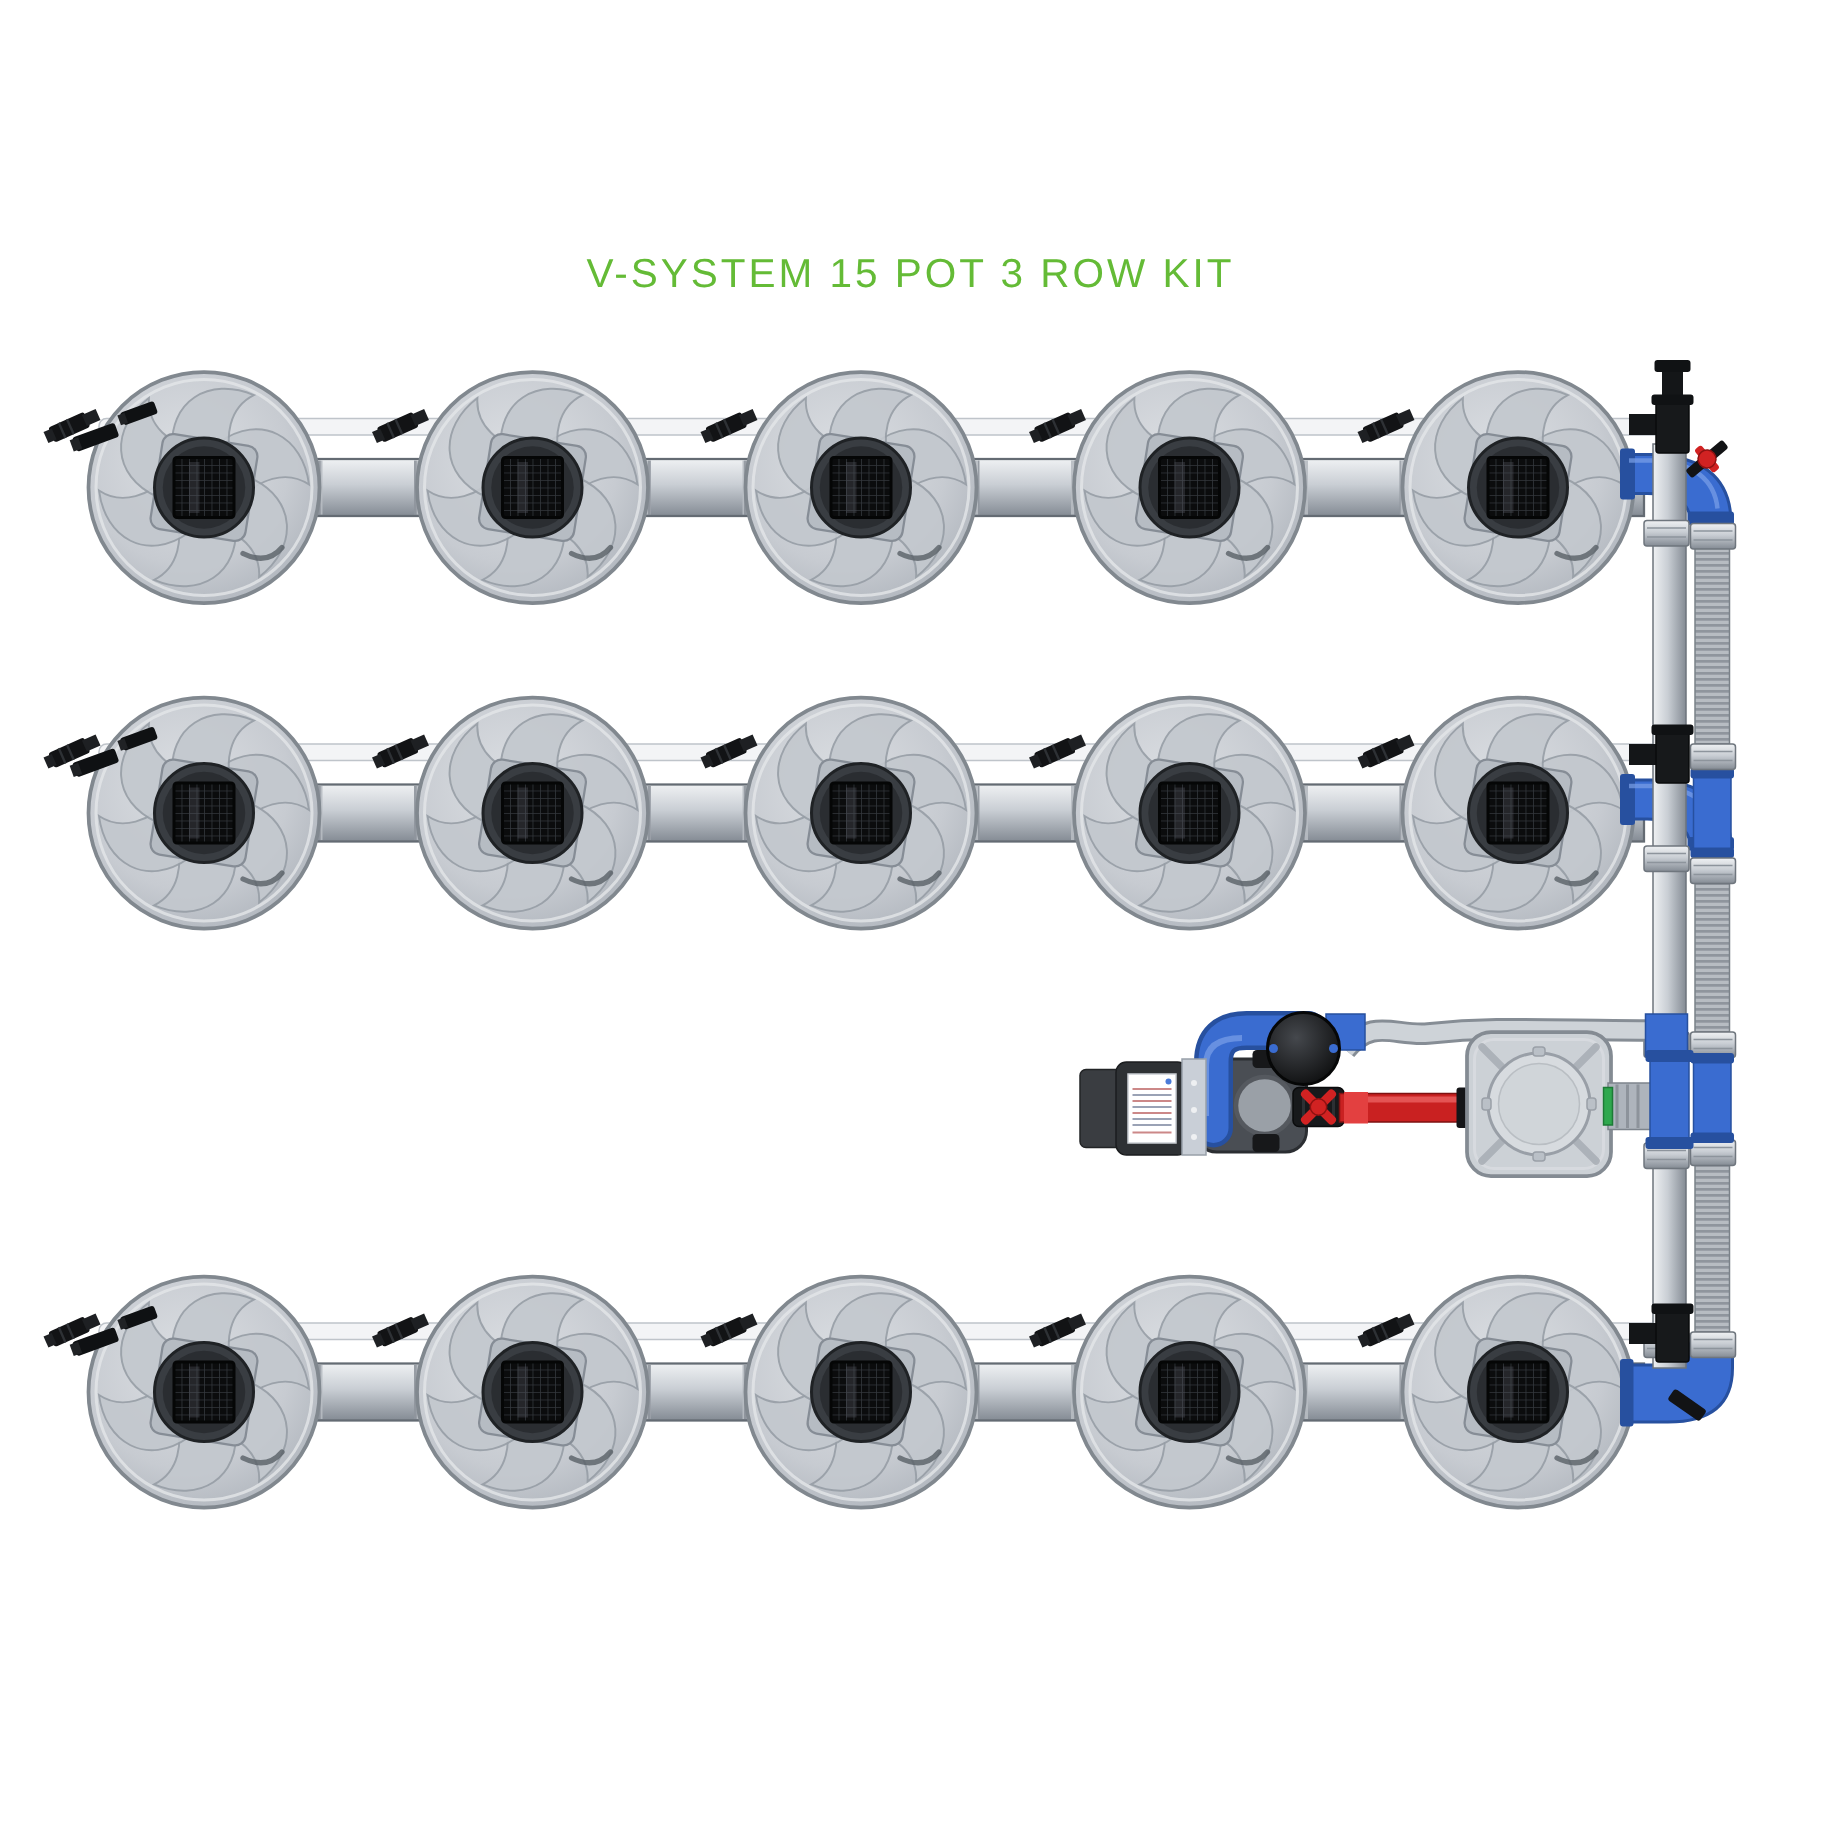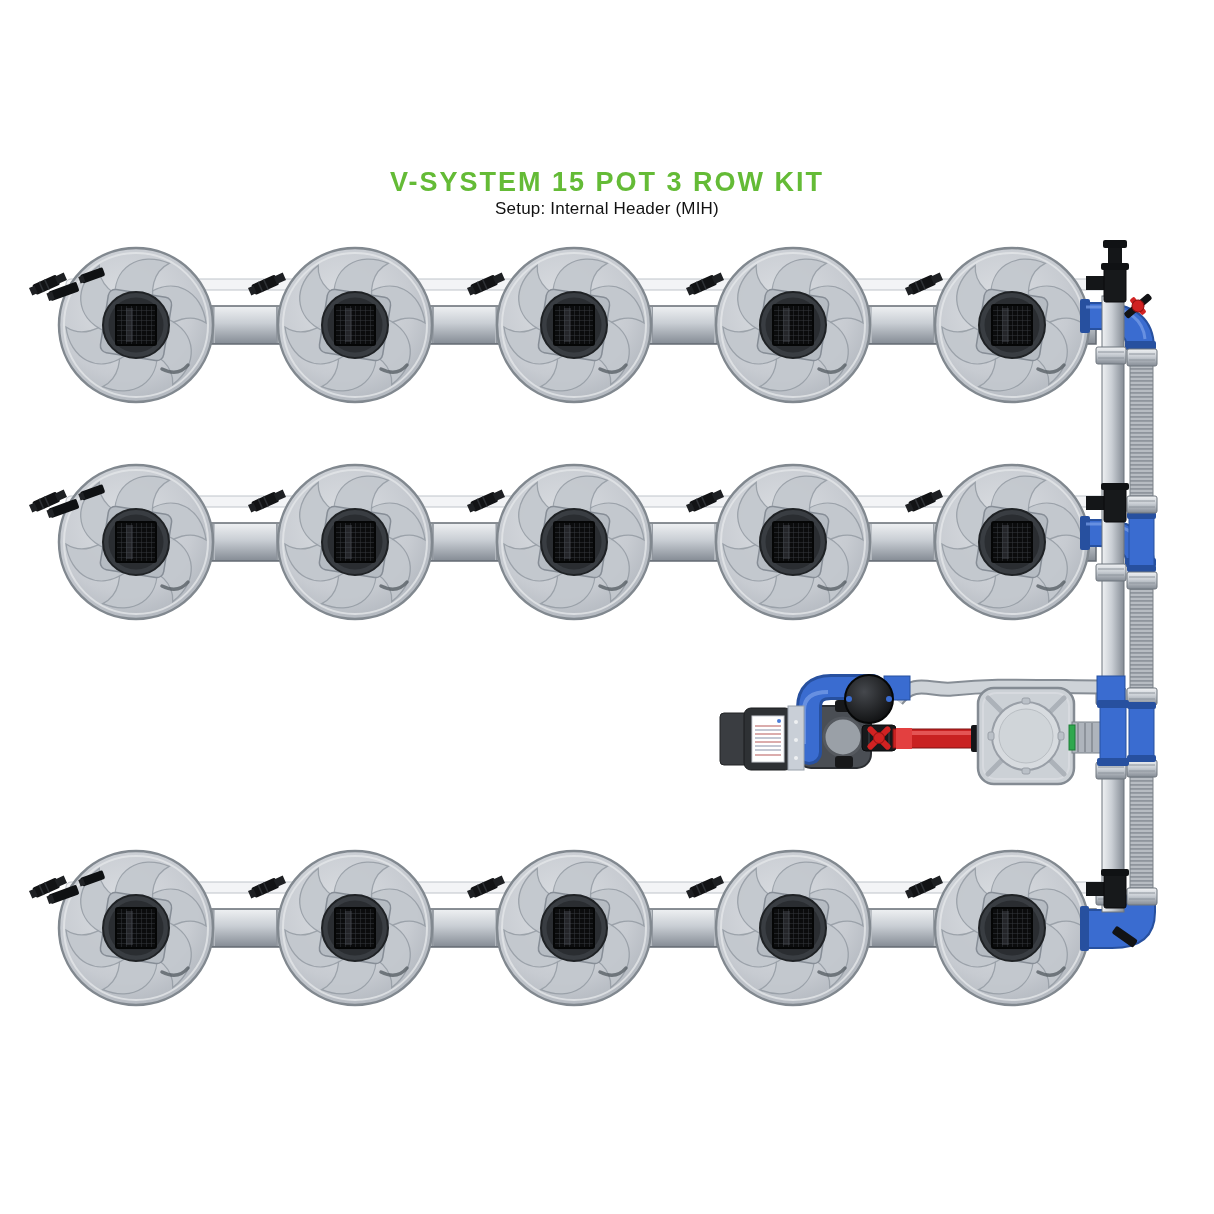--- a/index.html
+++ b/index.html
@@ -1,29 +1,28 @@
 <!DOCTYPE html>
 <html style="--background: #ffffff; --title_green: #64bb36; --subtitle_text: #111111; --pot_body: #c9cdd3; --pot_ring_dark: #35393e; --pipe_metal: #c6cbd1; --hose_gray: #b7bcc2; --fitting_blue: #3a6cd0; --fitting_blue_dark: #27509f; --valve_red: #d12222; --pipe_red: #c92121; --fitting_black: #17191b; --tank_gray: #ccd1d6; --accent_green: #2fa84e;"><head>
 <meta charset="utf-8">
 <style>
   html,body{margin:0;padding:0;}
   body{width:1214px;height:1214px;background:var(--background,#fff);font-family:"Liberation Sans",sans-serif;overflow:hidden;}
   .stage{position:relative;width:1214px;height:1214px;background:var(--background,#fff);}
   .header{position:absolute;top:168px;left:0;width:1214px;text-align:center;z-index:5;}
-  .title{color:var(--title_green,#64bb36);font-size:27px;font-weight:700;letter-spacing:2px;line-height:1.05;}
+  .title{color:var(--title_green,#64bb36);font-size:27px;font-weight:400;letter-spacing:2px;line-height:1.05;}
   .subtitle{color:var(--subtitle_text,#111);font-size:17px;font-weight:400;margin-top:3px;letter-spacing:.2px;}
   svg{position:absolute;top:0;left:0;}
 </style>
 </head>
 <body>
 
 <div class="stage">
   <div class="header">
     <div class="title">V-SYSTEM 15 POT 3 ROW KIT</div>
-    <div class="subtitle">Setup: Internal Header (MIH)</div>
   </div>
 
   <svg width="1214" height="1214" viewBox="0 0 1214 1214">
     <defs>
       <radialGradient id="potGrad" cx="0.42" cy="0.38" r="0.75">
         <stop offset="0" stop-color="#dcdfe3"></stop>
           <stop offset="0.6" stop-color="#c7cbd1"></stop>
           <stop offset="1" stop-color="#a9afb7"></stop>
       </radialGradient>
       <linearGradient id="metalH" x1="0" y1="0" x2="0" y2="1">

